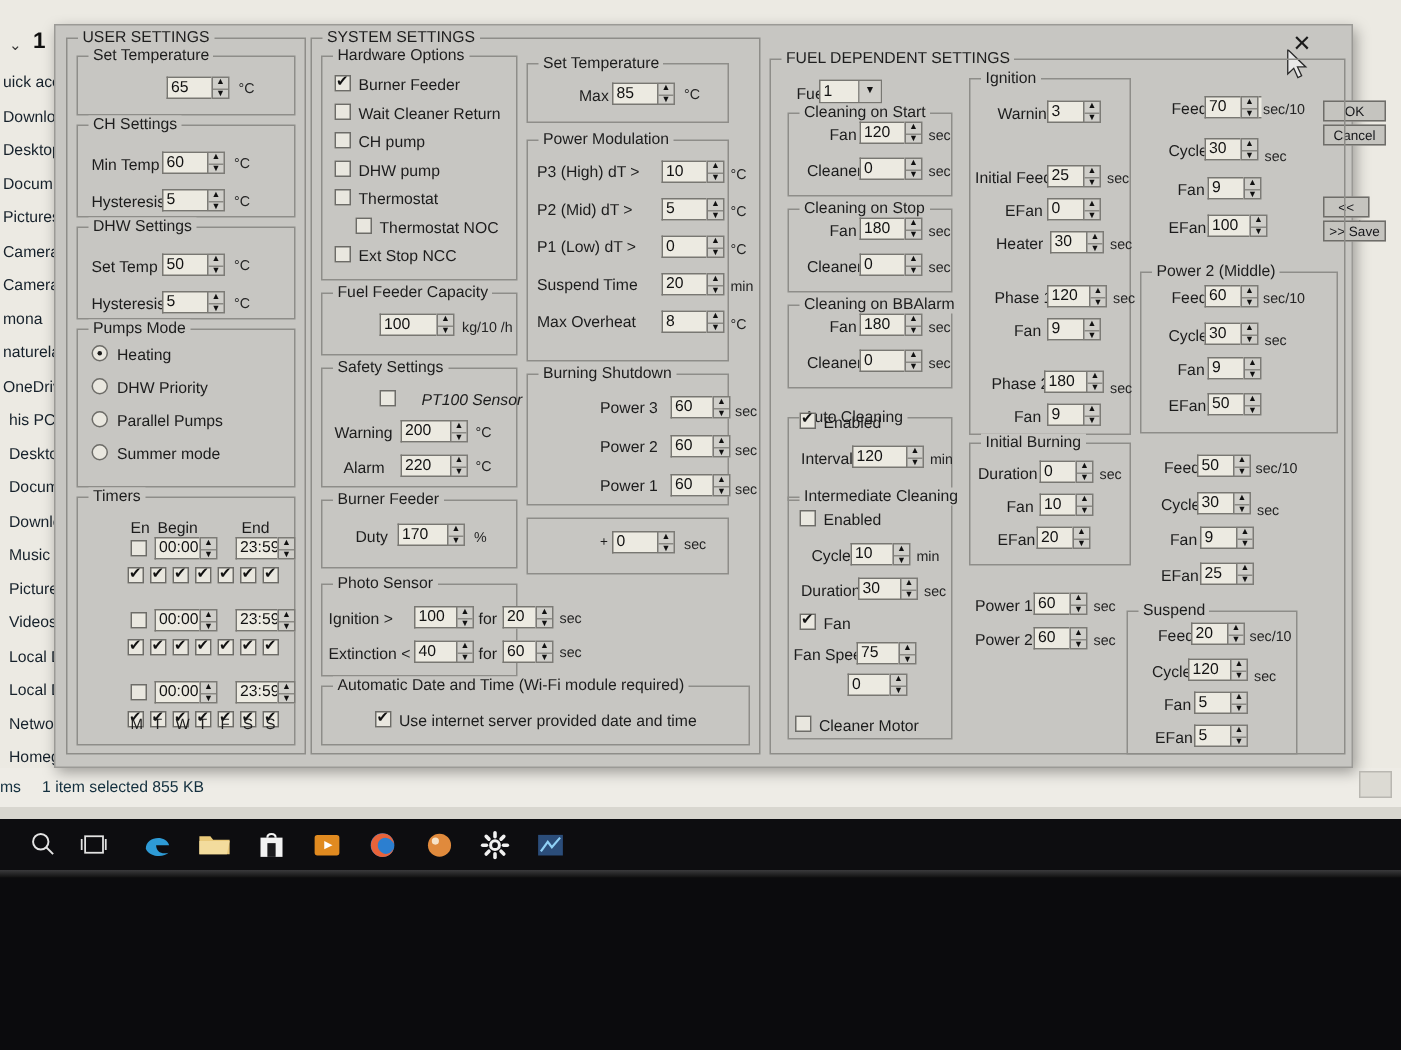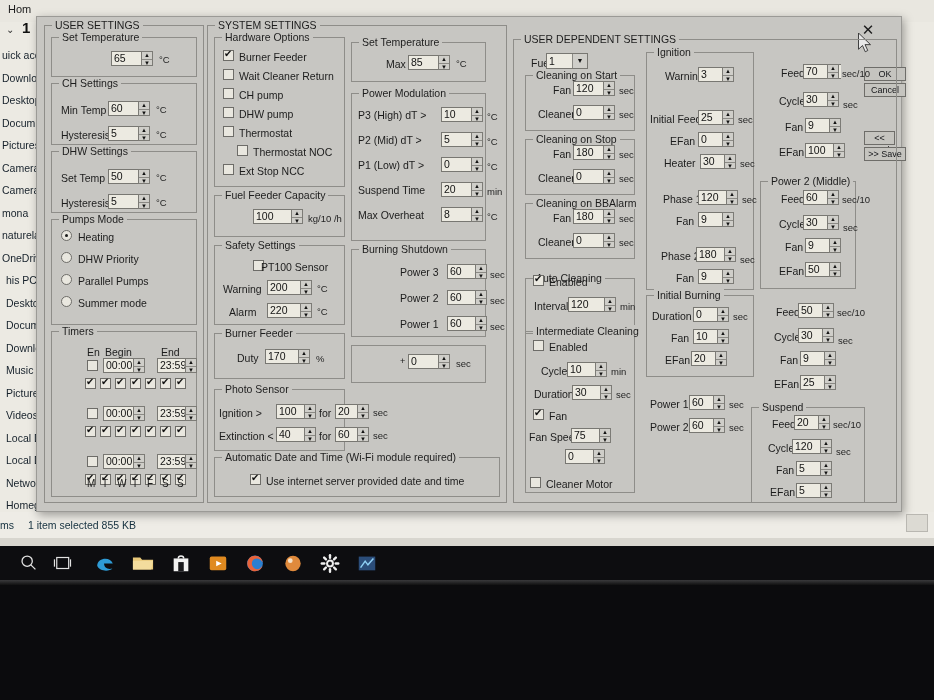--- a/index.html
+++ b/index.html
@@ -118,44 +118,41 @@
   
   .combo { position:absolute; height:16px; background:#eceae1; border:1px solid #787772; }
   .combo .cv { position:absolute; left:2px; top:1px; font-size:10.5px; color:#111; }
   .combo .ca {
     position:absolute; right:0; top:0; width:15px; height:14px; background:#cfcec9;
     border-left:1px solid #8b8a85; text-align:center; font-size:7px; line-height:14px; color:#111;
   }
   
   .btn {
     position:absolute; background:#c5c4bf; border:1px solid #6e6d69;
-    font-size:9px; color:#16171a; text-align:center;
+    font-size:9px; color:#16171a; text-align:center;margin-left:18px;
   }
 
   
   .daylab { position:absolute; font-size:10px; color:#1c1c1c; }
 
   
   #taskbar {
     position:absolute; left:0; top:546px; width:934px; height:34px;
     background:#0d0d10;
   }
   .tb-ico { position:absolute; top:6px; width:26px; height:22px; }
   #tb-active { position:absolute; left:126px; top:546px; width:32px; height:34px; background:#2a2b2f; }
   #tray { position:absolute; right:4px; top:552px; font-size:9px; color:#dadada; }
 </style>
 </head>
 <body>
 
 <div id="screen">
 
   <div id="explorer">
-    <div id="explorer-top">
-      <span id="exp-home">Hom</span>
-    </div>
     <div id="exp-chev">⌄</div>
     <div id="exp-num">1</div>
     <div id="nav-pane">
         <div class="nav-row">uick acc</div>
         <div class="nav-row">Downlo</div>
         <div class="nav-row">Desktop</div>
         <div class="nav-row">Docum</div>
         <div class="nav-row">Pictures</div>
         <div class="nav-row">Camera</div>
         <div class="nav-row">Camera</div>
@@ -386,21 +383,21 @@
           <i class="up">▲</i>
           <i class="dn">▼</i>
         </div>
     </div>
     <div class="unit" style="left:271px; top:196px;">kg/10 /h</div>
 
     <div class="gb" style="left:177px; top:228px; width:131px; height:80px;">
       <div class="cap">Safety Settings</div>
     </div>
     <div class="cb" style="left:216px; top:243px;"></div>
-    <div class="lbl" style="left:224px; top:244px;">PT100 Sensor</div>
+    <div class="lbl" style="left:244px; top:244px;font-style:italic;">PT100 Sensor</div>
 
     <div class="lbl" style="left:186px; top:266px;">Warning</div>
     <div class="spin" style="left:230px; top:263px; width:45px;">
       <div class="fld" style="width:33px;">200</div>
       <div class="btns" style="left:33px;">
           <i class="up">▲</i>
           <i class="dn">▼</i>
         </div>
     </div>
     <div class="unit" style="left:280px; top:266px;">°C</div>
@@ -575,21 +572,21 @@
     <div class="spin" style="left:371px; top:337px; width:42px;">
       <div class="fld" style="width:30px;">0</div>
       <div class="btns" style="left:30px;">
           <i class="up">▲</i>
           <i class="dn">▼</i>
         </div>
     </div>
     <div class="unit" style="left:419px; top:341px;">sec</div>
 
     <div class="gb" style="left:476px; top:22px; width:384px; height:464px;">
-      <div class="cap">USER DEPENDENT SETTINGS</div>
+      <div class="cap">FUEL DEPENDENT SETTINGS</div>
     </div>
     <div class="lbl" style="left:494px; top:40px;">Fuel</div>
     <div class="combo" style="left:509px; top:36px; width:42px;">
       <div class="cv">1</div>
       <div class="ca">▼</div>
     </div>
 
     <div class="gb" style="left:488px; top:58px; width:110px; height:56px;">
       <div class="cap">Cleaning on Start</div>
     </div>
@@ -881,21 +878,21 @@
 
     <div class="lbl" style="left:742px; top:129px;">EFan</div>
     <div class="spin" style="left:768px; top:126px; width:40px;">
       <div class="fld" style="width:28px;">100</div>
       <div class="btns" style="left:28px;">
           <i class="up">▲</i>
           <i class="dn">▼</i>
         </div>
     </div>
 
-    <div class="gb" style="left:723px; top:164px; width:96px; height:108px;">
+    <div class="gb" style="left:723px; top:164px; width:132px; height:108px;">
       <div class="cap">Power 2 (Middle)</div>
     </div>
     <div class="lbl" style="left:744px; top:176px;">Feed</div>
     <div class="spin" style="left:766px; top:173px; width:36px;">
       <div class="fld" style="width:24px;">60</div>
       <div class="btns" style="left:24px;">
           <i class="up">▲</i>
           <i class="dn">▼</i>
         </div>
     </div>

